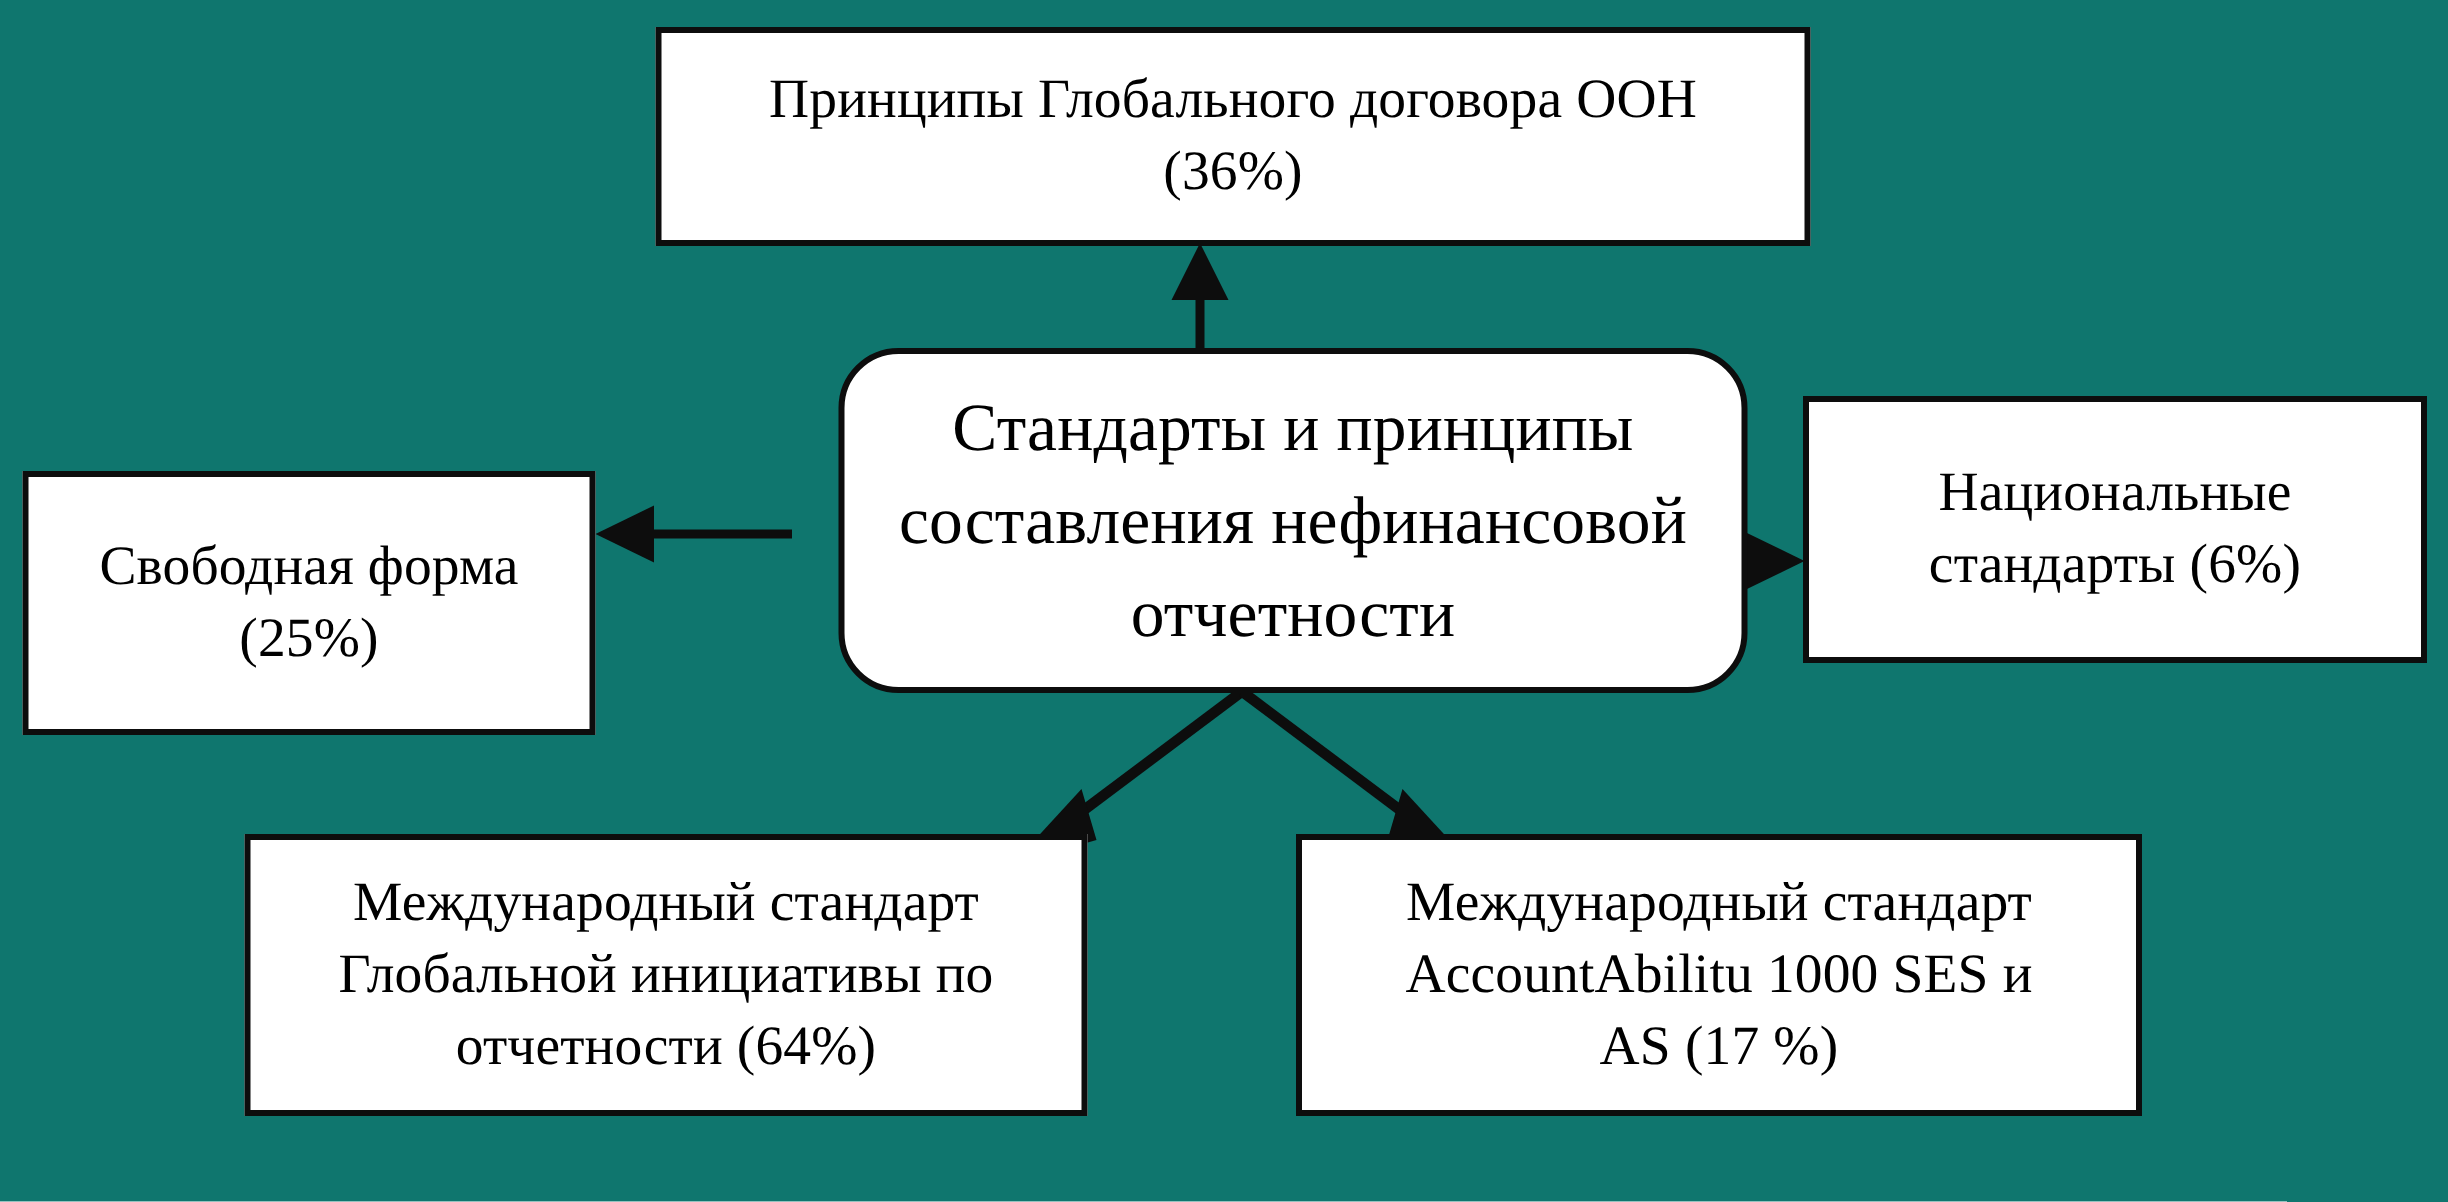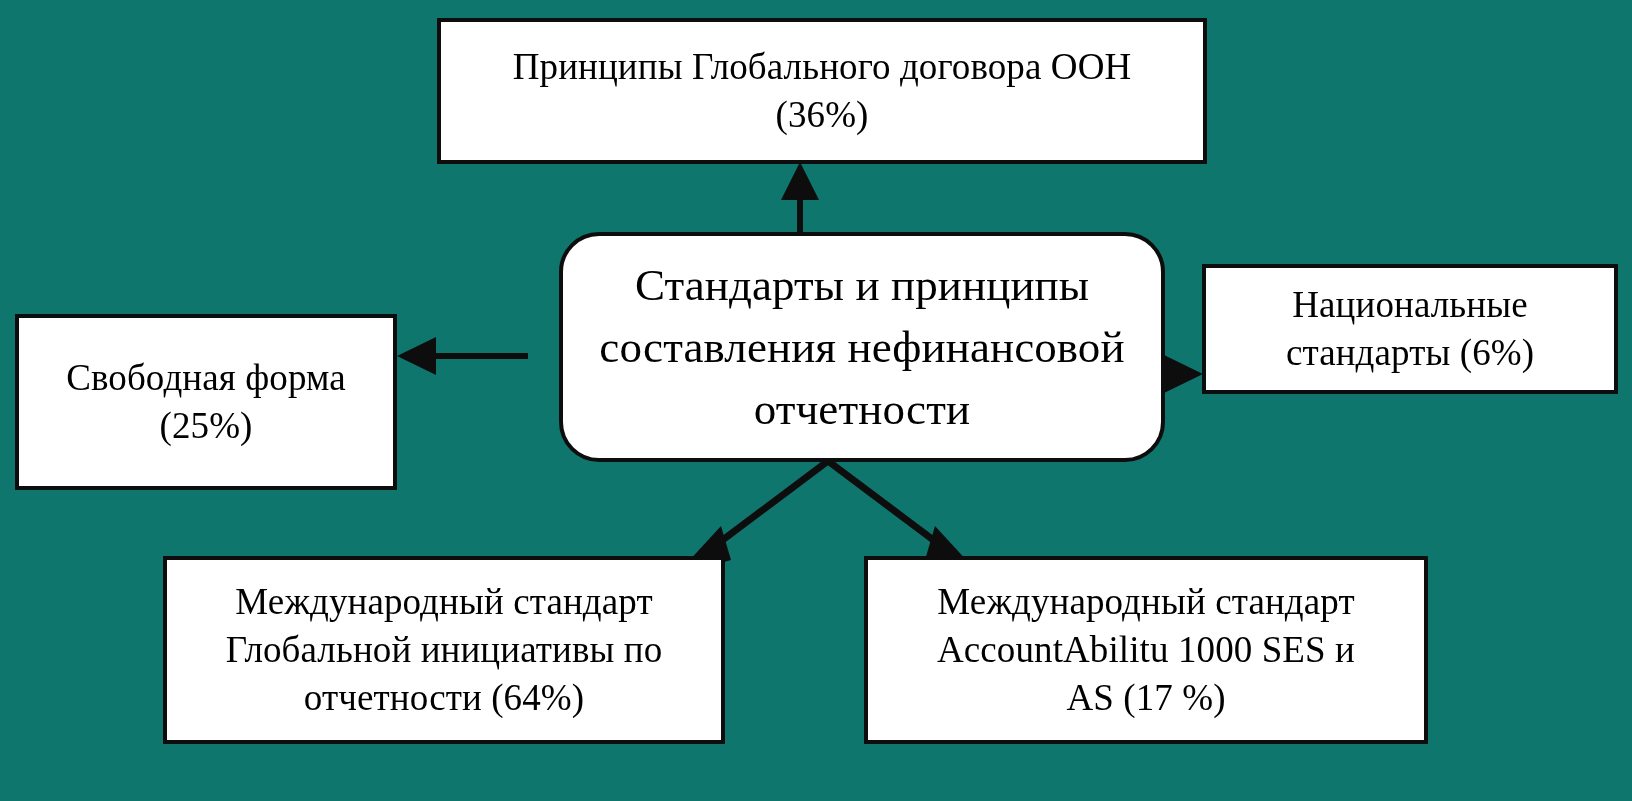--- a/index.html
+++ b/index.html
@@ -41,21 +41,21 @@
     padding: 0 10px;
     line-height: 1.30;
     letter-spacing: 0.1px;
     white-space: pre-line;
   }
   
   #node-top       { left: 437px;  top: 18px;  width: 770px;  height: 146px; font-size: 37px; }
   #node-center    { left: 526px;  top: 232px; width: 606px;  height: 230px; font-size: 45px;
                     border-radius: 40px; margin-left: 33px; }
   #node-left      { left: 15px;   top: 266px; width: 382px;  height: 176px; font-size: 37px; margin-top: 48px; }
-  #node-right     { left: 1202px; top: 264px; width: 416px;  height: 130px; font-size: 37px; justify-content: flex-end; }
+  #node-right     { left: 1202px; top: 264px; width: 416px;  height: 178px; font-size: 37px; justify-content: flex-end; }
   #node-bottom-l  { left: 163px;  top: 556px; width: 562px;  height: 188px; font-size: 37px; }
   #node-bottom-r  { left: 864px;  top: 556px; width: 564px;  height: 188px; font-size: 37px; }
 
   #node-center .label { line-height: 1.38; }
 </style>
 </head>
 <body>
 
 <div id="canvas">
 

